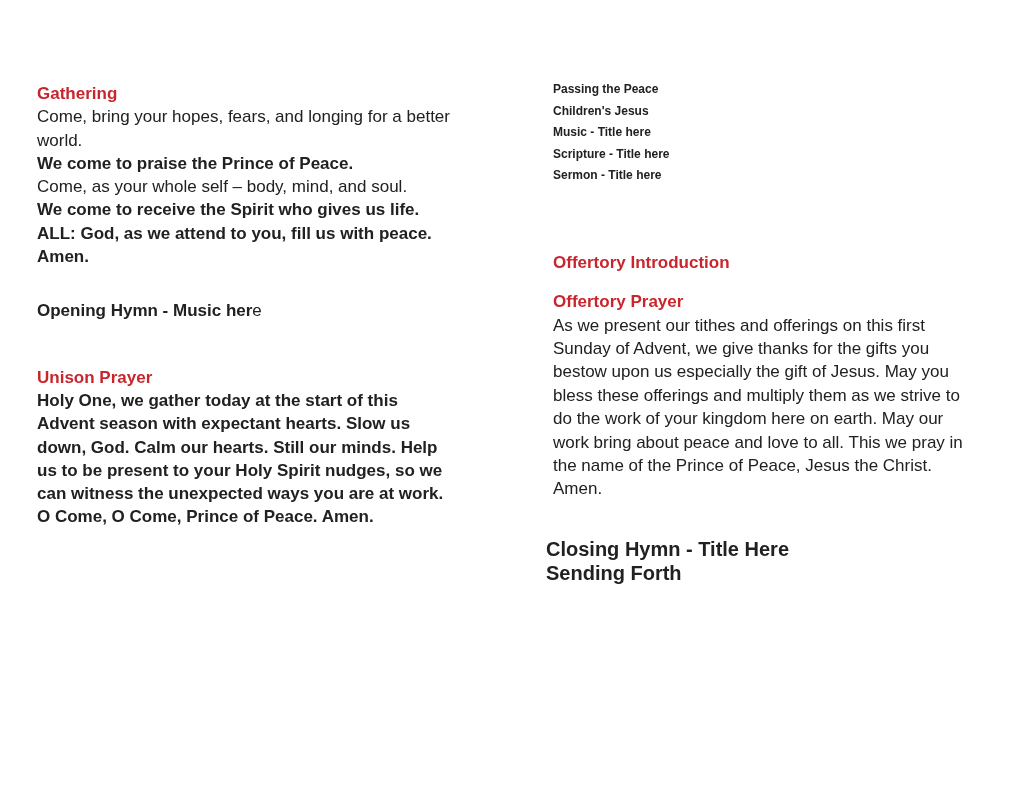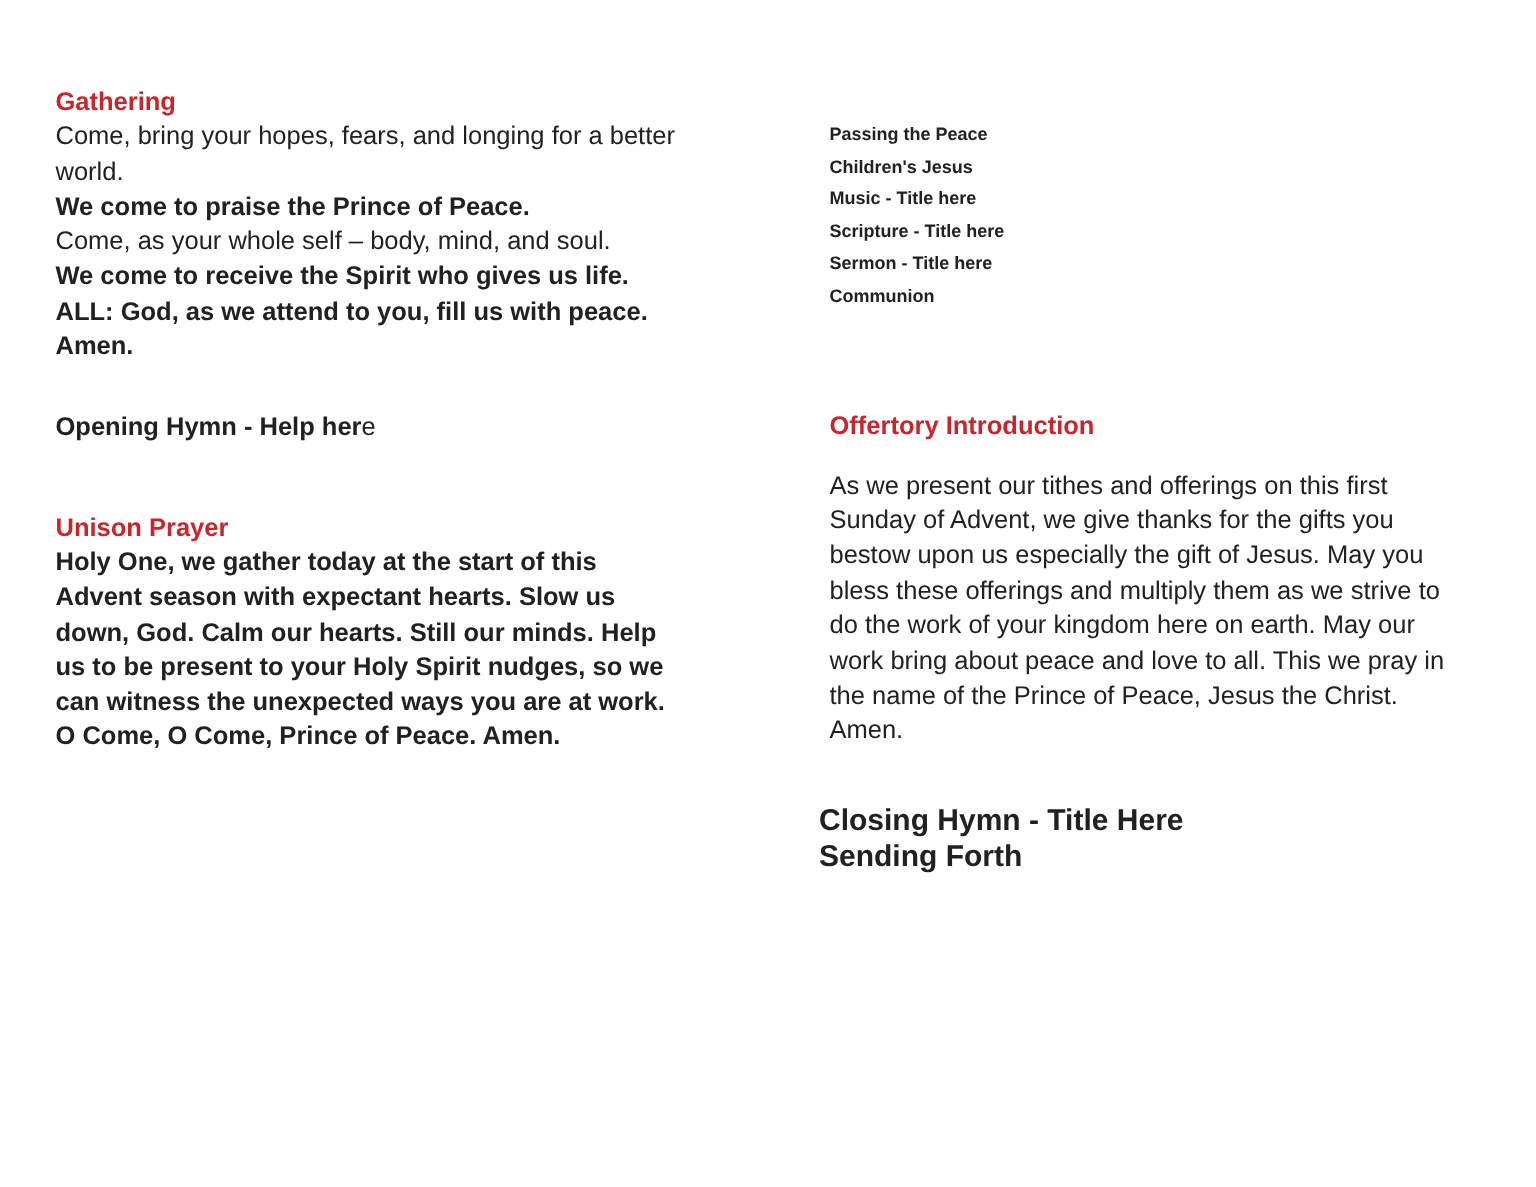--- a/index.html
+++ b/index.html
@@ -13,21 +13,21 @@
     position: relative;
     overflow: hidden;
     font-family: "Liberation Sans", sans-serif;
     color: #212121;
   }
   .col {
     position: absolute;
   }
   .col-left {
     left: 37px;
-    top: 56px;
+    top: 82px;
     width: 470px;
   }
   .col-right {
     left: 553px;
     top: 79px;
     width: 460px;
   }
   h2, p {
     margin: 0;
     padding: 0;
@@ -97,21 +97,21 @@
     <h2 class="heading">Gathering</h2>
     <p class="line pre">Come, bring your hopes, fears, and longing for a better
 world.</p>
     <p class="line pre bold">We come to praise the Prince of Peace.</p>
     <p class="line pre">Come, as your whole self – body, mind, and soul.</p>
     <p class="line pre bold">We come to receive the Spirit who gives us life.</p>
     <p class="line pre bold">ALL: God, as we attend to you, fill us with peace.
 Amen.</p>
   </section>
 
-  <p class="opening-hymn"><span class="bold">Opening Hymn - Help her</span><span>e</span></p>
+  <p class="opening-hymn"><span class="bold">Opening Hymn - Music her</span><span>e</span></p>
 
   <section class="unison-section">
     <h2 class="heading">Unison Prayer</h2>
     <p class="para pre bold">Holy One, we gather today at the start of this
 Advent season with expectant hearts. Slow us
 down, God. Calm our hearts. Still our minds. Help
 us to be present to your Holy Spirit nudges, so we
 can witness the unexpected ways you are at work.
 O Come, O Come, Prince of Peace. Amen.</p>
   </section>
@@ -119,28 +119,28 @@
 </div>
 
 <div class="col col-right">
 
   <div>
     <p class="order-item">Passing the Peace</p>
     <p class="order-item">Children's Jesus</p>
     <p class="order-item">Music - Title here</p>
     <p class="order-item">Scripture - Title here</p>
     <p class="order-item">Sermon - Title here</p>
-    <p class="order-item">Communion</p>
   </div>
 
   <section class="offering-section">
     <h2 class="heading">Offertory Introduction</h2>
   </section>
 
   <section class="offertory-section">
+    <h2 class="heading">Offertory Prayer</h2>
     <p class="para pre">As we present our tithes and offerings on this first
 Sunday of Advent, we give thanks for the gifts you
 bestow upon us especially the gift of Jesus. May you
 bless these offerings and multiply them as we strive to
 do the work of your kingdom here on earth. May our
 work bring about peace and love to all. This we pray in
 the name of the Prince of Peace, Jesus the Christ.
 Amen.</p>
   </section>
 

